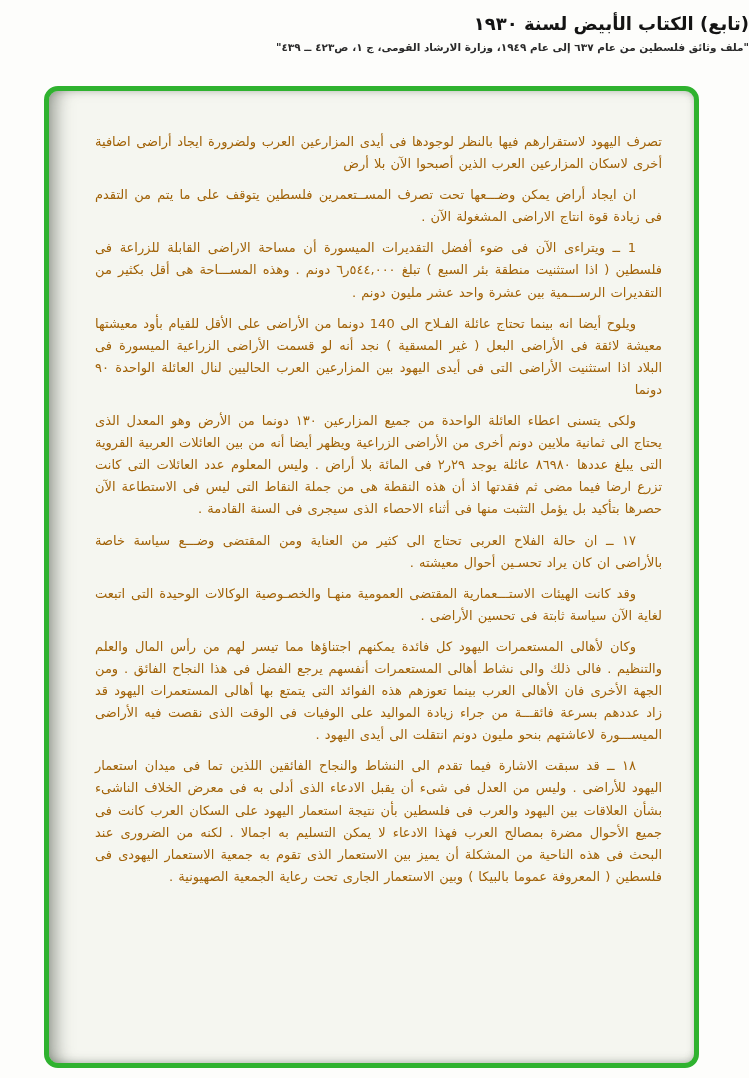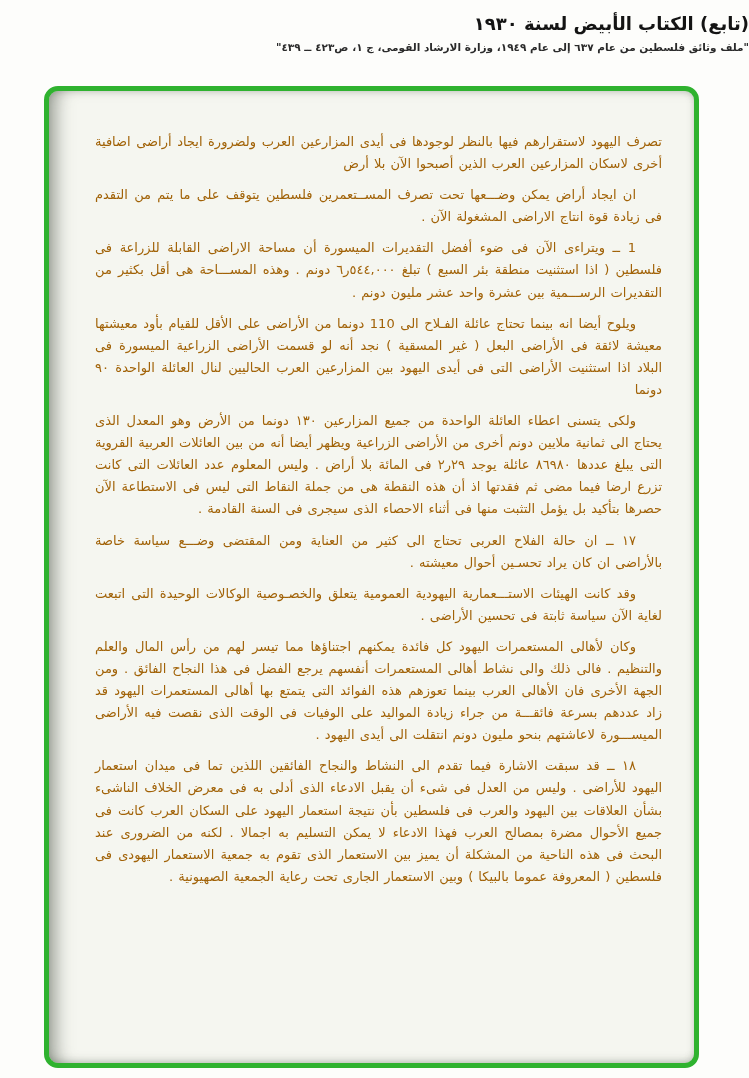--- a/index.html
+++ b/index.html
@@ -72,22 +72,22 @@
   <header class="page-header">
     <h1 class="page-title">(تابع) الكتاب الأبيض لسنة ١٩٣٠</h1>
     <div class="page-subtitle">"ملف وثائق فلسطين من عام ٦٣٧ إلى عام ١٩٤٩، وزارة الارشاد القومى، ج ١، ص٤٢٣ ــ ٤٣٩"</div>
   </header>
 
   <div class="scan-frame">
     <div class="scan-paper">
       <p class="para">تصرف اليهود لاستقرارهم فيها بالنظر لوجودها فى أيدى المزارعين العرب ولضرورة ايجاد أراضى اضافية أخرى لاسكان المزارعين العرب الذين أصبحوا الآن بلا أرض</p>
       <p class="para indent">ان ايجاد أراض يمكن وضـــعها تحت تصرف المســتعمرين فلسطين يتوقف على ما يتم من التقدم فى زيادة قوة انتاج الاراضى المشغولة الآن .</p>
       <p class="para indent">1 ــ ويتراءى الآن فى ضوء أفضل التقديرات الميسورة أن مساحة الاراضى القابلة للزراعة فى فلسطين ( اذا استثنيت منطقة بئر السبع ) تبلغ ٥٤٤,٠٠٠ر٦ دونم . وهذه المســـاحة هى أقل بكثير من التقديرات الرســـمية بين عشرة واحد عشر مليون دونم .</p>
-      <p class="para indent">ويلوح أيضا انه بينما تحتاج عائلة الفـلاح الى 110 دونما من الأراضى على الأقل للقيام بأود معيشتها معيشة لائقة فى الأراضى البعل ( غير المسقية ) نجد أنه لو قسمت الأراضى الزراعية الميسورة فى البلاد اذا استثنيت الأراضى التى فى أيدى اليهود بين المزارعين العرب الحاليين لنال العائلة الواحدة ٩٠ دونما</p>
+      <p class="para indent">ويلوح أيضا انه بينما تحتاج عائلة الفـلاح الى 140 دونما من الأراضى على الأقل للقيام بأود معيشتها معيشة لائقة فى الأراضى البعل ( غير المسقية ) نجد أنه لو قسمت الأراضى الزراعية الميسورة فى البلاد اذا استثنيت الأراضى التى فى أيدى اليهود بين المزارعين العرب الحاليين لنال العائلة الواحدة ٩٠ دونما</p>
       <p class="para indent">ولكى يتسنى اعطاء العائلة الواحدة من جميع المزارعين ١٣٠ دونما من الأرض وهو المعدل الذى يحتاج الى ثمانية ملايين دونم أخرى من الأراضى الزراعية ويظهر أيضا أنه من بين العائلات العربية القروية التى يبلغ عددها ٨٦٩٨٠ عائلة يوجد ٢٩ر٢ فى المائة بلا أراض . وليس المعلوم عدد العائلات التى كانت تزرع ارضا فيما مضى ثم فقدتها اذ أن هذه النقطة هى من جملة النقاط التى ليس فى الاستطاعة الآن حصرها بتأكيد بل يؤمل التثبت منها فى أثناء الاحصاء الذى سيجرى فى السنة القادمة .</p>
       <p class="para indent">١٧ ــ ان حالة الفلاح العربى تحتاج الى كثير من العناية ومن المقتضى وضـــع سياسة خاصة بالأراضى ان كان يراد تحسـين أحوال معيشته .</p>
-      <p class="para indent">وقد كانت الهيئات الاستـــعمارية اليهودية العمومية يتعلق والخصـوصية الوكالات الوحيدة التى اتبعت لغاية الآن سياسة ثابتة فى تحسين الأراضى .</p>
+      <p class="para indent">وقد كانت الهيئات الاستـــعمارية المقتضى العمومية منهـا والخصـوصية الوكالات الوحيدة التى اتبعت لغاية الآن سياسة ثابتة فى تحسين الأراضى .</p>
       <p class="para indent">وكان لأهالى المستعمرات اليهود كل فائدة يمكنهم اجتناؤها مما تيسر لهم من رأس المال والعلم والتنظيم . فالى ذلك والى نشاط أهالى المستعمرات أنفسهم يرجع الفضل فى هذا النجاح الفائق . ومن الجهة الأخرى فان الأهالى العرب بينما تعوزهم هذه الفوائد التى يتمتع بها أهالى المستعمرات اليهود قد زاد عددهم بسرعة فائقـــة من جراء زيادة المواليد على الوفيات فى الوقت الذى نقصت فيه الأراضى الميســـورة لاعاشتهم بنحو مليون دونم انتقلت الى أيدى اليهود .</p>
       <p class="para indent">١٨ ــ قد سبقت الاشارة فيما تقدم الى النشاط والنجاح الفائقين اللذين تما فى ميدان استعمار اليهود للأراضى . وليس من العدل فى شىء أن يقبل الادعاء الذى أدلى به فى معرض الخلاف الناشىء بشأن العلاقات بين اليهود والعرب فى فلسطين بأن نتيجة استعمار اليهود على السكان العرب كانت فى جميع الأحوال مضرة بمصالح العرب فهذا الادعاء لا يمكن التسليم به اجمالا . لكنه من الضرورى عند البحث فى هذه الناحية من المشكلة أن يميز بين الاستعمار الذى تقوم به جمعية الاستعمار اليهودى فى فلسطين ( المعروفة عموما بالبيكا ) وبين الاستعمار الجارى تحت رعاية الجمعية الصهيونية .</p>
     </div>
   </div>
 
 </div>
 
 </body></html>

